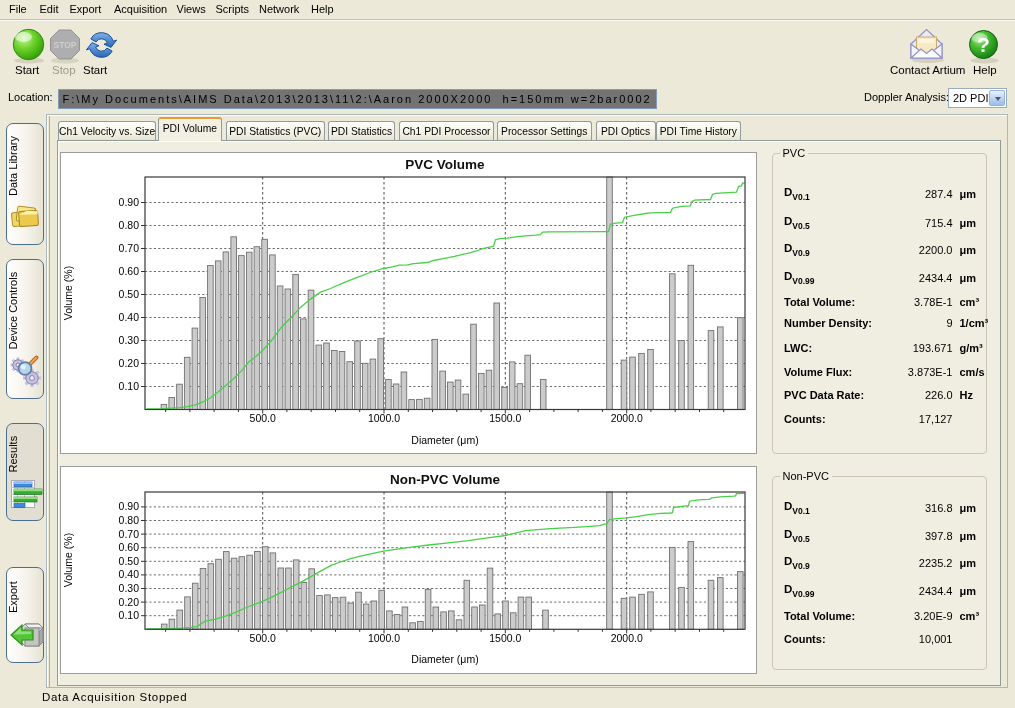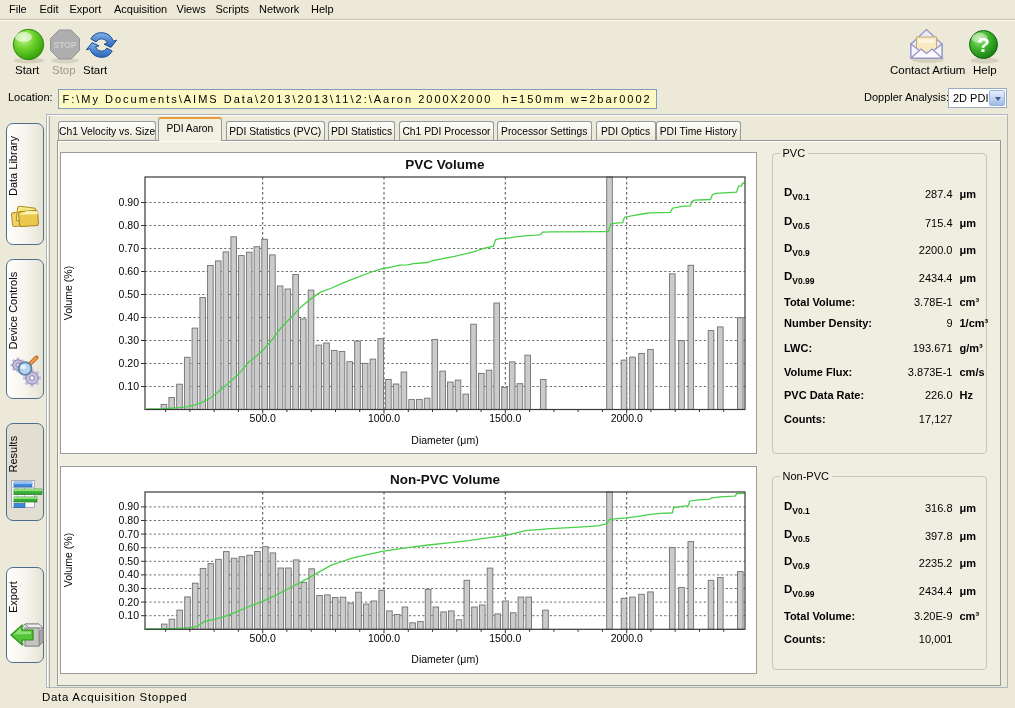--- a/index.html
+++ b/index.html
@@ -2,21 +2,21 @@
 <html><head><meta charset="utf-8"><title>AIMS</title>
 <style>
 * { margin:0; padding:0; box-sizing:border-box; }
 html,body { width:1015px; height:708px; overflow:hidden; }
 body { position:relative; background:#ece9d8; font-family:"Liberation Sans", sans-serif; font-size:11px; color:#000; }
 .menu { position:absolute; top:0; left:0; width:1015px; height:19px; }
 .menu span { position:absolute; top:3px; }
 .mline { position:absolute; top:19px; left:0; width:1015px; height:2px; border-top:1px solid #c5c2b0; border-bottom:1px solid #fbfaf3; }
 .tlab { position:absolute; top:64px; font-size:11.5px; }
 .loclab { position:absolute; top:91px; left:8px; font-size:11px; }
-.locfield { position:absolute; top:88.5px; left:57.5px; width:599px; height:20px; background:#fef9c3; border:1px solid #7f9db9; font-size:11px; letter-spacing:2.0px; line-height:18px; padding-left:4px; white-space:nowrap; overflow:hidden; }
+.locfield { position:absolute; top:88.5px; left:57.5px; width:599px; height:20px; background:#737373; border:1px solid #7f9db9; font-size:11px; letter-spacing:2.0px; line-height:18px; padding-left:4px; white-space:nowrap; overflow:hidden; }
 .doplab { position:absolute; top:91px; left:864px; font-size:11px; }
 .combo { position:absolute; top:88px; left:948px; width:59px; height:20px; background:#fff; border:1px solid #9aabbc; }
 .combo .ctext { position:absolute; left:4px; top:2.5px; font-size:11px; }
 .combo .cbtn { position:absolute; right:1px; top:1px; width:16px; height:16px; background:linear-gradient(#e8f0fb,#bad0ef 60%,#9cbbe4); border:1px solid #96b5dd; border-radius:2px; }
 .combo .cbtn:after { content:""; position:absolute; left:4.5px; top:6px; border-left:3.5px solid transparent; border-right:3.5px solid transparent; border-top:4.5px solid #44597c; }
 .mainpanel { position:absolute; left:46px; top:114px; width:962px; height:574px; background:#ece9d8; border:1px solid #aab8be; box-shadow:inset 1px 1px 0 #fdfdf8; }
 .tabpage { position:absolute; left:57px; top:140px; width:944px; height:546px; background:#f0eee1; border:1px solid #919b9c; box-shadow:inset 1px 1px 0 #fcfbf4; }
 .tab { position:absolute; top:120.5px; height:19.5px; background:linear-gradient(#fefefb,#f1efe2 70%,#e5e2d0); border:1px solid #919b9c; border-bottom:none; border-radius:3px 3px 0 0; text-align:center; font-size:10.3px; padding-top:4px; z-index:3; white-space:nowrap; overflow:hidden; }
 .tab.sel { top:116.5px; height:24.5px; background:#f2f0e3; border-top:2.5px solid #e89a38; padding-top:4.5px; z-index:5; }
 .sbtn { position:absolute; left:5.5px; width:38px; background:linear-gradient(90deg,#ffffff,#f5f3ea 55%,#e6e3d4); border:1.4px solid #4e6e8e; border-radius:7px; z-index:4; }
@@ -96,21 +96,21 @@
 <div class="locfield">F:\My Documents\AIMS Data\2013\2013\11\2:\Aaron 2000X2000&nbsp; h=150mm w=2bar0002</div>
 <div class="doplab">Doppler Analysis:</div>
 <div class="combo">
     <span class="ctext">2D PDI</span>
     <span class="cbtn"></span>
   </div>
 <div class="mainpanel"></div>
 <div style="position:absolute;left:48.5px;top:116px;width:1px;height:571px;background:#a4b0b8;"></div>
 <div class="tabpage"></div>
 <div class="tab" style="left:58px;width:97.7px;">Ch1 Velocity vs. Size</div>
-<div class="tab sel" style="left:157.5px;width:64.7px;">PDI Aaron</div>
+<div class="tab sel" style="left:157.5px;width:64.7px;">PDI Volume</div>
 <div class="tab" style="left:225.8px;width:98.9px;">PDI Statistics (PVC)</div>
 <div class="tab" style="left:328.3px;width:66.5px;">PDI Statistics</div>
 <div class="tab" style="left:399.2px;width:94.6px;">Ch1 PDI Processor</div>
 <div class="tab" style="left:496.9px;width:94.7px;">Processor Settings</div>
 <div class="tab" style="left:595.5px;width:60px;">PDI Optics</div>
 <div class="tab" style="left:655.7px;width:85.3px;">PDI Time History</div>
 <div class="sbtn" style="top:123px;height:122px;">
     <div class="stxt">Data Library</div>
     <div class="sicon"><svg width="34" height="32" viewBox="0 0 34 32">
 <rect x="3" y="10" width="17" height="14" rx="2" fill="#f0d56a" stroke="#b08f2a" stroke-width="1" transform="rotate(-6 11 17)"></rect>

